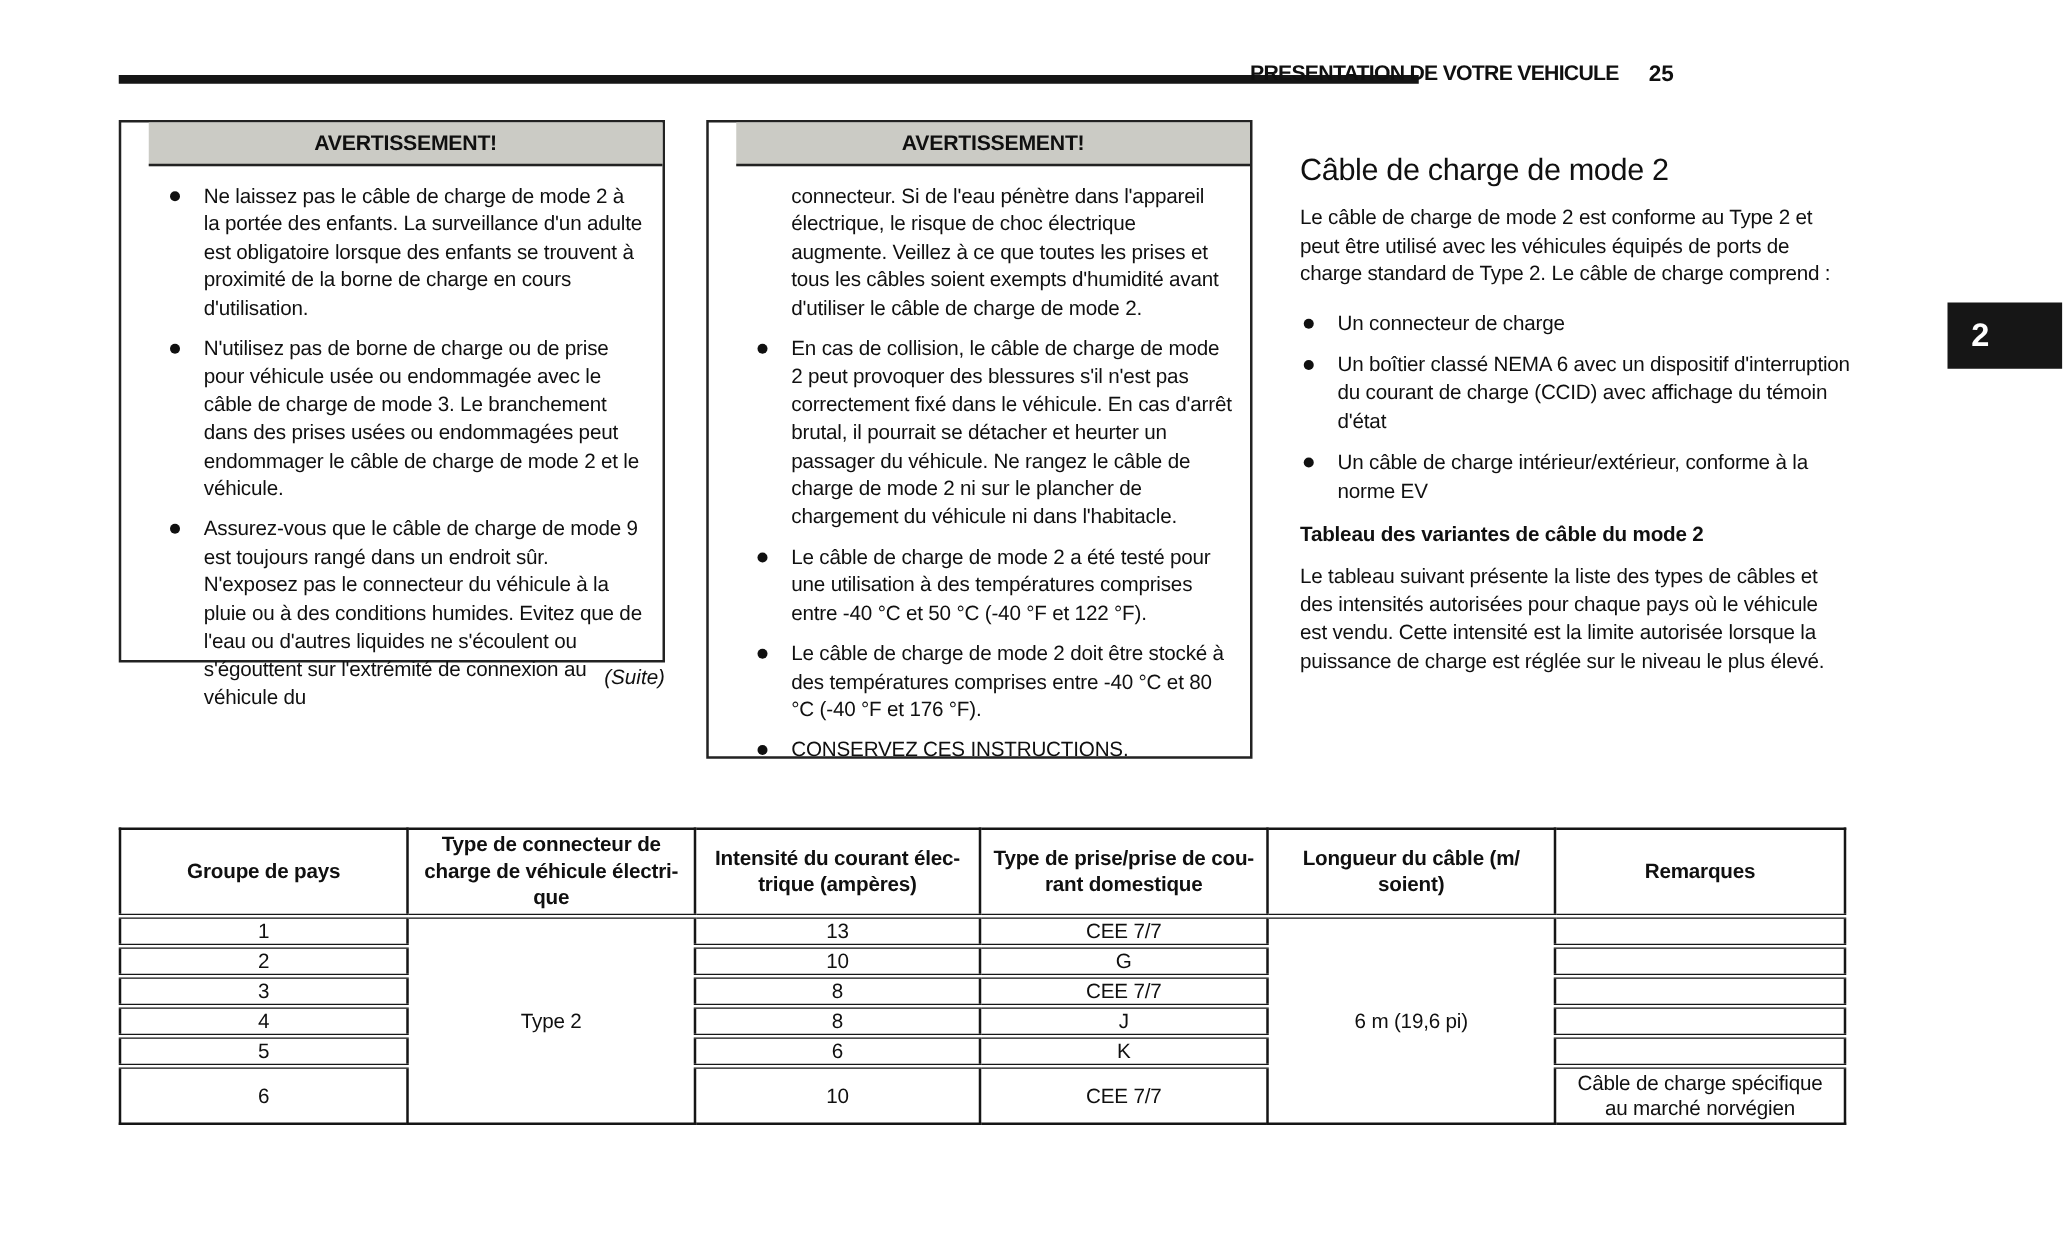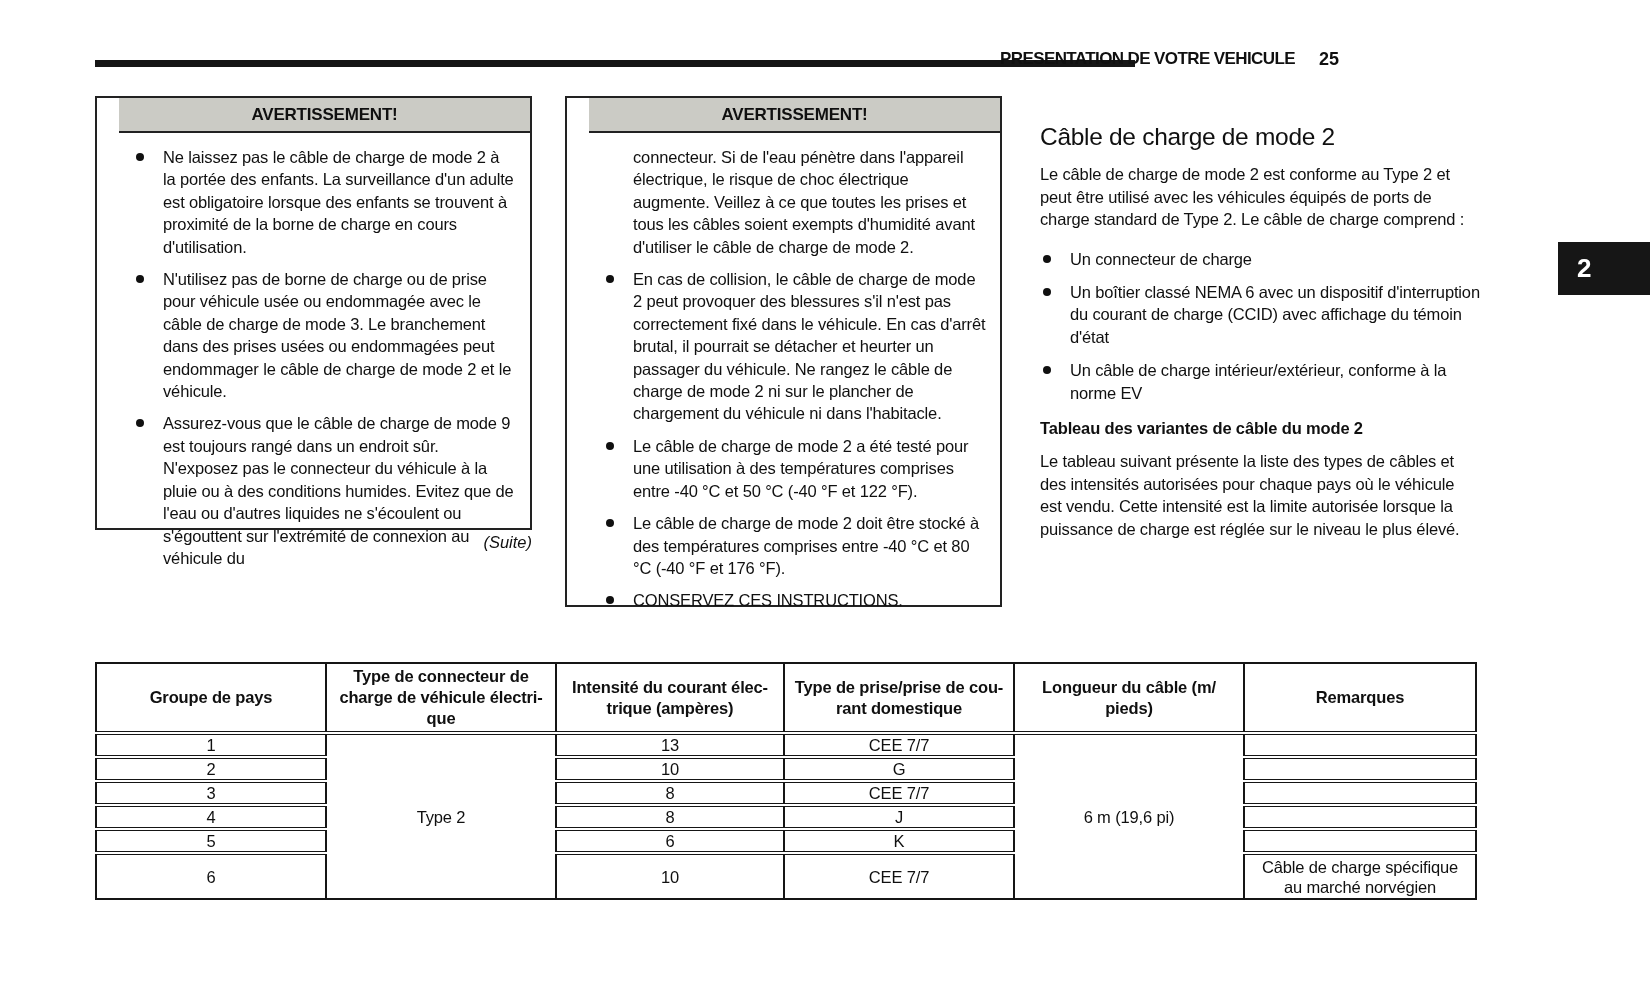--- a/index.html
+++ b/index.html
@@ -115,21 +115,21 @@
       <tr>
         <th>Groupe de pays</th>
         <th>Type de connecteur de
 charge de véhicule électri-
 que</th>
         <th>Intensité du courant élec-
 trique (ampères)</th>
         <th>Type de prise/prise de cou-
 rant domestique</th>
         <th>Longueur du câble (m/
-pieds)</th>
+soient)</th>
         <th>Remarques</th>
       </tr>
     </thead>
     <tbody>
       <tr>
         <td>1</td>
         <td rowspan="6">Type 2</td>
         <td>13</td>
         <td>CEE 7/7</td>
         <td rowspan="6">6 m (19,6 pi)</td>

